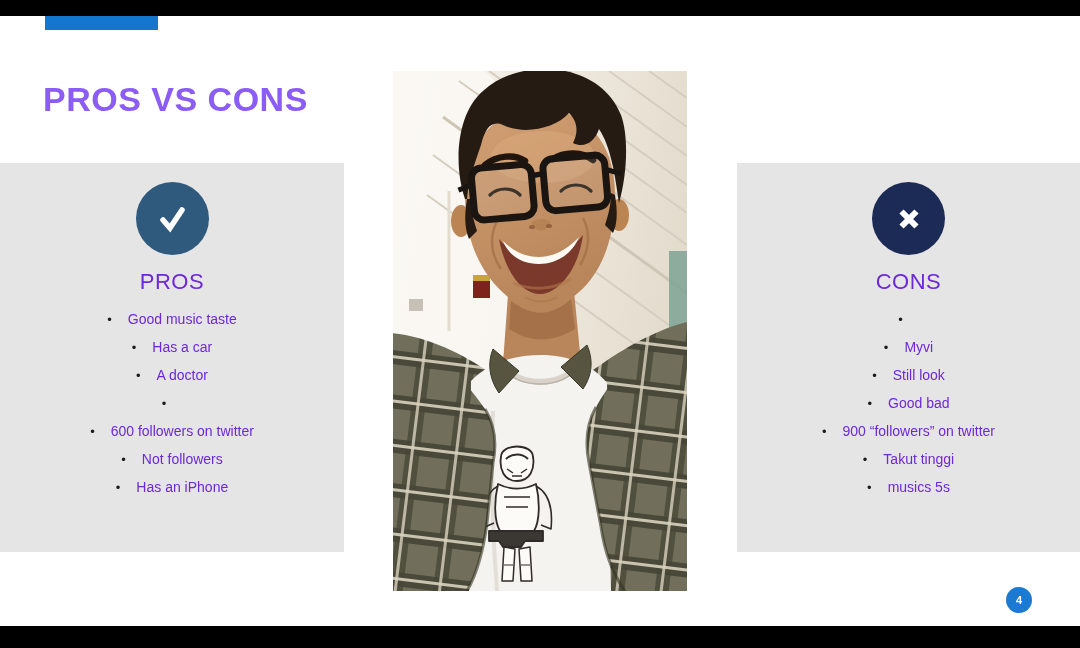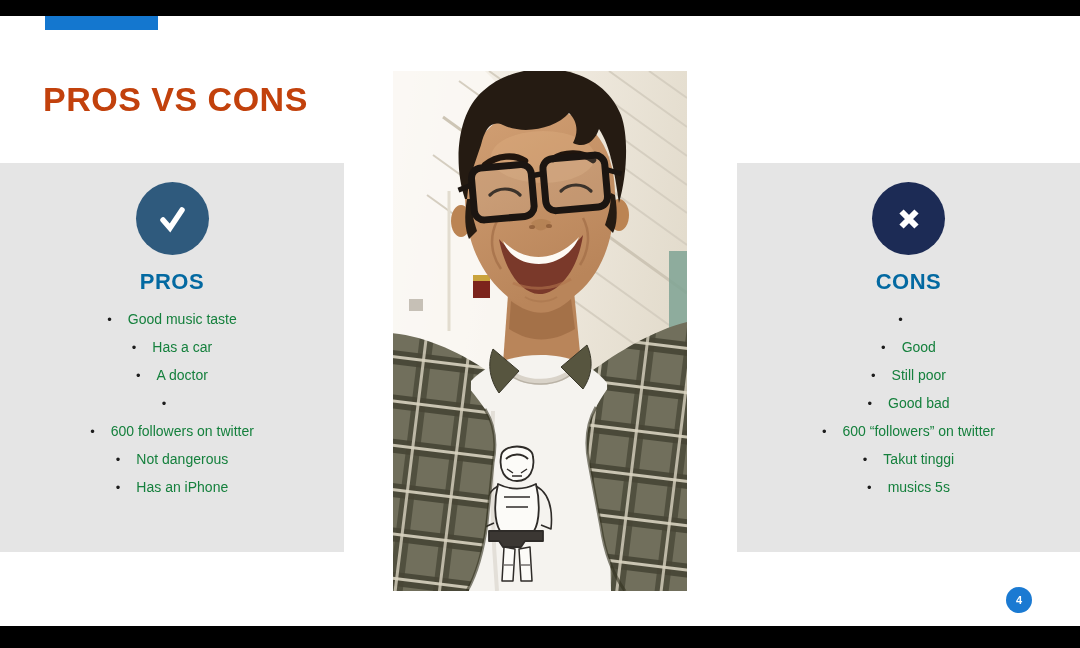--- a/index.html
+++ b/index.html
@@ -5,38 +5,38 @@
   * { margin:0; padding:0; box-sizing:border-box; }
   html,body { width:1080px; height:648px; background:#000; }
   body { font-family:"Liberation Sans", sans-serif; }
   .stage { position:relative; width:1080px; height:648px; background:#ffffff; overflow:hidden; }
 
   .bar-top    { position:absolute; left:0; top:0;    width:1080px; height:16px; background:#000; }
   .bar-bottom { position:absolute; left:0; top:626px; width:1080px; height:22px; background:#000; }
 
   .accent { position:absolute; left:45px; top:16px; width:113px; height:14px; background:#1477cf; }
 
-  .title { position:absolute; left:43px; top:80px; font-size:34px; font-weight:700; color:#c2410c; letter-spacing:0.5px; }
+  .title { position:absolute; left:43px; top:80px; font-size:34px; font-weight:700; color:#8b5cf6; letter-spacing:0.5px; }
 
   .panel { position:absolute; top:163px; height:389px; background:#e5e5e5;
            display:flex; flex-direction:column; align-items:center; }
   .panel.left  { left:0;     width:344px; }
   .panel.right { left:737px; width:343px; }
 
   .badge { margin-top:19px; width:73px; height:73px; border-radius:50%;
            display:flex; align-items:center; justify-content:center; }
   .pros-badge { background:#2f5a7d; }
   .cons-badge { background:#1c2b55; }
 
-  .panel h2 { margin-top:14px; font-size:22px; font-weight:700; color:#0369a1; letter-spacing:0.5px; }
+  .panel h2 { margin-top:14px; font-size:22px; font-weight:400; color:#6d28d9; letter-spacing:0.5px; }
 
   .list { margin-top:10px; width:100%; }
   .bullet-row { height:28px; display:flex; align-items:center; justify-content:center; }
   .bullet-dot { font-size:13px; color:#1c1c1c; margin-right:16px; line-height:1; }
-  .bullet-text { font-size:14px; color:#15803d; white-space:nowrap; }
+  .bullet-text { font-size:14px; color:#6d28d9; white-space:nowrap; }
 
   .photo { position:absolute; left:393px; top:71px; width:294px; height:520px; }
   .photo svg { display:block; width:294px; height:520px; }
 
   .page-badge { position:absolute; left:1006px; top:587px; width:26px; height:26px; border-radius:50%;
                 background:#1b7ad2; color:#fff; font-size:11px; font-weight:700;
                 display:flex; align-items:center; justify-content:center; }
 </style>
 </head>
 <body>
@@ -71,21 +71,21 @@
         </div>
         <div class="bullet-row">
           <span class="bullet-dot">•</span>
         </div>
         <div class="bullet-row">
           <span class="bullet-dot">•</span>
           <span class="bullet-text">600 followers on twitter</span>
         </div>
         <div class="bullet-row">
           <span class="bullet-dot">•</span>
-          <span class="bullet-text">Not dangerous</span>
+          <span class="bullet-text">Not followers</span>
         </div>
         <div class="bullet-row">
           <span class="bullet-dot">•</span>
           <span class="bullet-text">Has an iPhone</span>
         </div>
       </div>
   </section>
 
   <figure class="photo">
     <svg viewBox="0 0 294 520" preserveAspectRatio="none">
@@ -195,33 +195,33 @@
         <path d="M12.5 12.5 L27.5 27.5 M27.5 12.5 L12.5 27.5" fill="none" stroke="#ffffff" stroke-width="6" stroke-linecap="butt"></path>
       </svg>
     </div>
     <h2>CONS</h2>
     <div class="list">
         <div class="bullet-row">
           <span class="bullet-dot">•</span>
         </div>
         <div class="bullet-row">
           <span class="bullet-dot">•</span>
-          <span class="bullet-text">Good</span>
-        </div>
-        <div class="bullet-row">
-          <span class="bullet-dot">•</span>
-          <span class="bullet-text">Still poor</span>
+          <span class="bullet-text">Myvi</span>
+        </div>
+        <div class="bullet-row">
+          <span class="bullet-dot">•</span>
+          <span class="bullet-text">Still look</span>
         </div>
         <div class="bullet-row">
           <span class="bullet-dot">•</span>
           <span class="bullet-text">Good bad</span>
         </div>
         <div class="bullet-row">
           <span class="bullet-dot">•</span>
-          <span class="bullet-text">600 “followers” on twitter</span>
+          <span class="bullet-text">900 “followers” on twitter</span>
         </div>
         <div class="bullet-row">
           <span class="bullet-dot">•</span>
           <span class="bullet-text">Takut tinggi</span>
         </div>
         <div class="bullet-row">
           <span class="bullet-dot">•</span>
           <span class="bullet-text">musics 5s</span>
         </div>
       </div>

